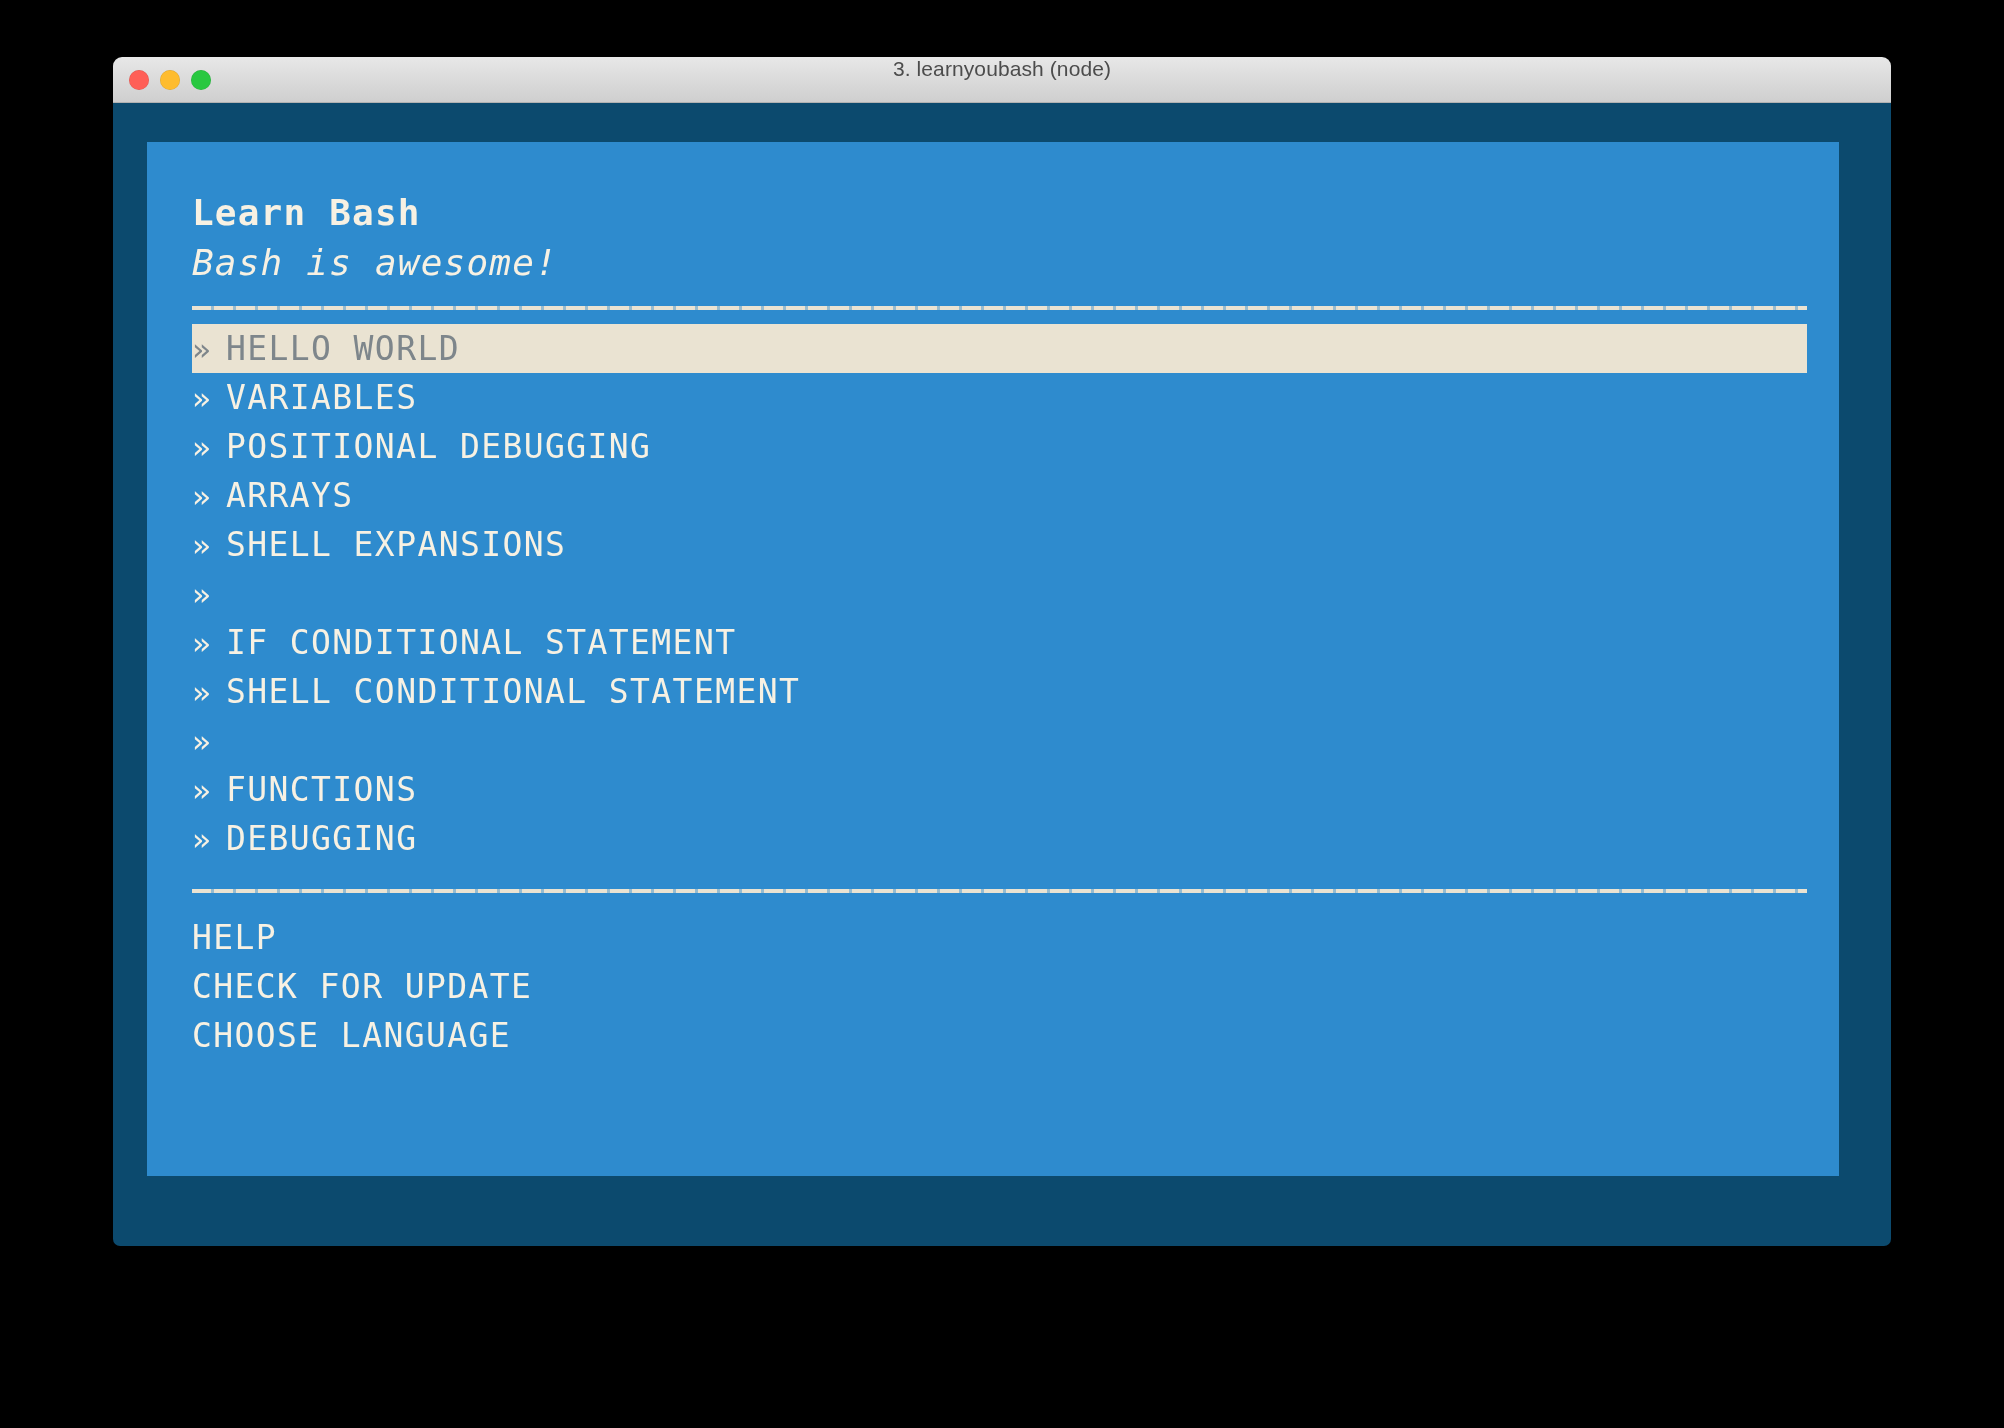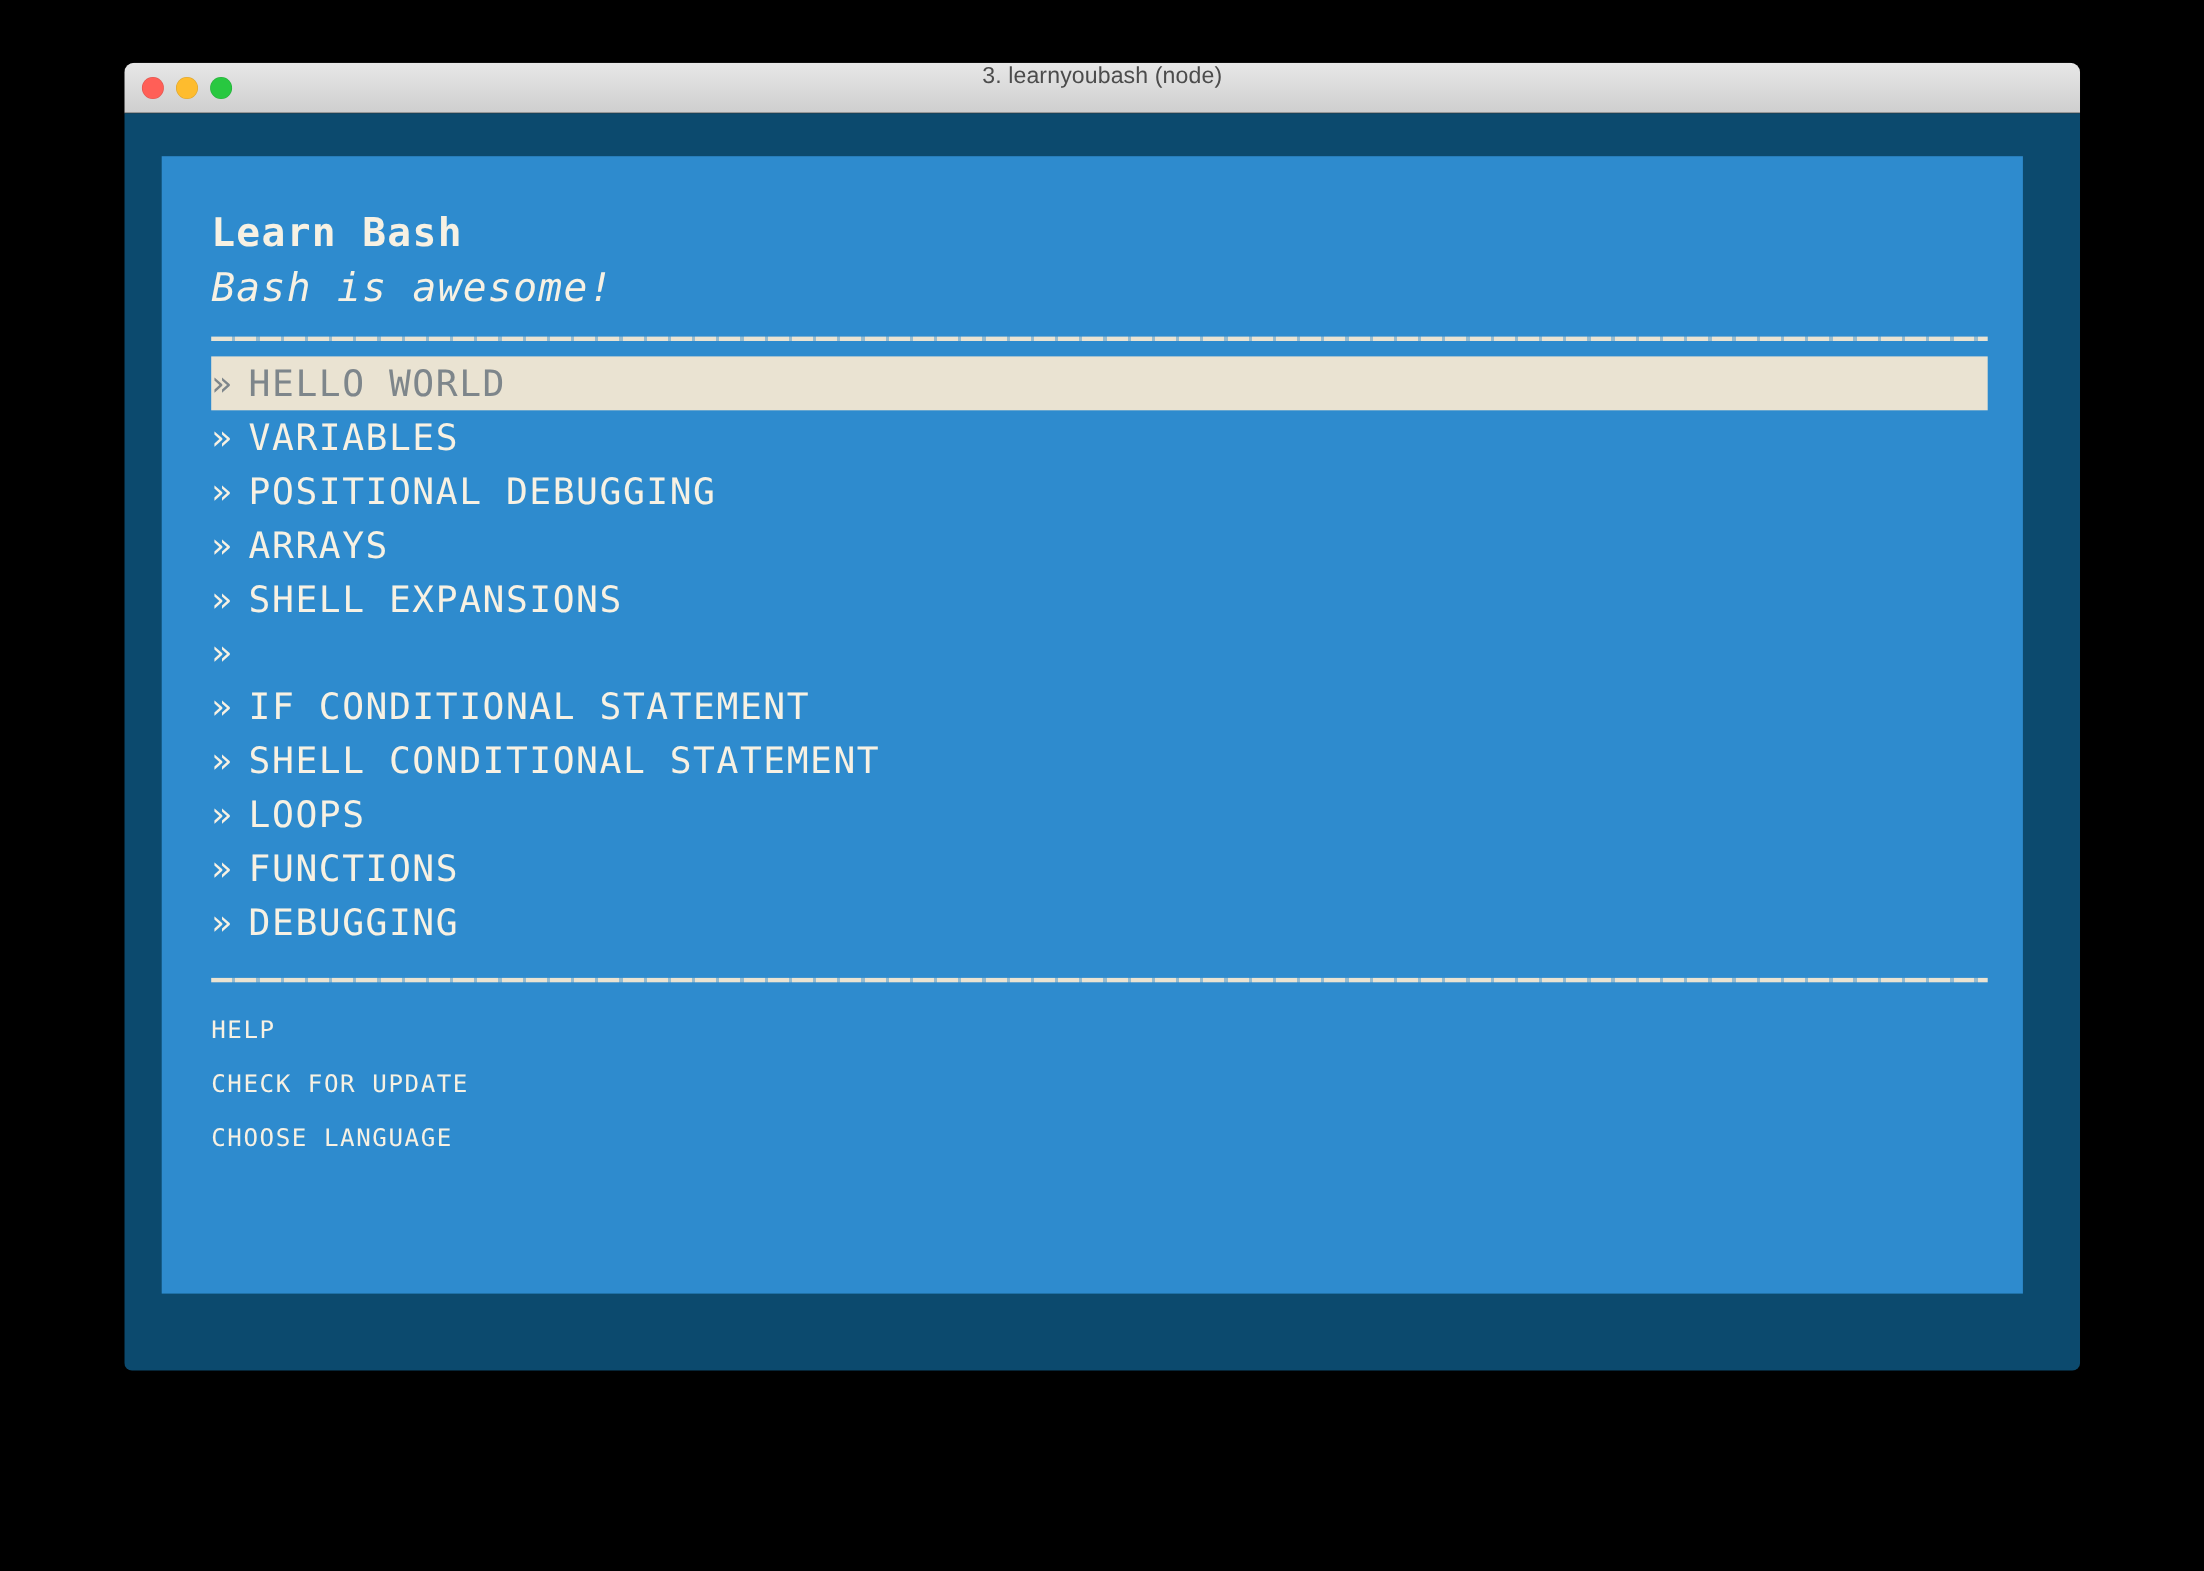--- a/index.html
+++ b/index.html
@@ -141,21 +141,21 @@
     background: #EAE3D2;
     color: #7E868B;
   }
   .menu-row.selected .chev { color: #7E868B; }
 
   
   #footer-list { margin: 0; padding: 0; list-style: none; }
   .footer-row {
     height: 49px;
     line-height: 49px;
-    font-size: 22px;
+    font-size: 33px;
     letter-spacing: 1.4px;
     color: #F7F1E3;
     white-space: pre;
   }
 </style>
 </head>
 <body>
 
 <div id="window">
 
@@ -179,21 +179,21 @@
 
         <ul id="menu-list">
             <li class="menu-row selected"><span class="chev">»</span><span class="label">HELLO WORLD</span></li>
             <li class="menu-row"><span class="chev">»</span><span class="label">VARIABLES</span></li>
             <li class="menu-row"><span class="chev">»</span><span class="label">POSITIONAL DEBUGGING</span></li>
             <li class="menu-row"><span class="chev">»</span><span class="label">ARRAYS</span></li>
             <li class="menu-row"><span class="chev">»</span><span class="label">SHELL EXPANSIONS</span></li>
             <li class="menu-row"><span class="chev">»</span></li>
             <li class="menu-row"><span class="chev">»</span><span class="label">IF CONDITIONAL STATEMENT</span></li>
             <li class="menu-row"><span class="chev">»</span><span class="label">SHELL CONDITIONAL STATEMENT</span></li>
-            <li class="menu-row"><span class="chev">»</span><span class="label">LOOPS</span></li>
+            <li class="menu-row"><span class="chev">»</span></li>
             <li class="menu-row"><span class="chev">»</span><span class="label">FUNCTIONS</span></li>
             <li class="menu-row"><span class="chev">»</span><span class="label">DEBUGGING</span></li>
           </ul>
 
         <div class="divider bottom"></div>
 
         <ul id="footer-list">
             <li class="footer-row">HELP</li>
             <li class="footer-row">CHECK FOR UPDATE</li>
             <li class="footer-row">CHOOSE LANGUAGE</li>

